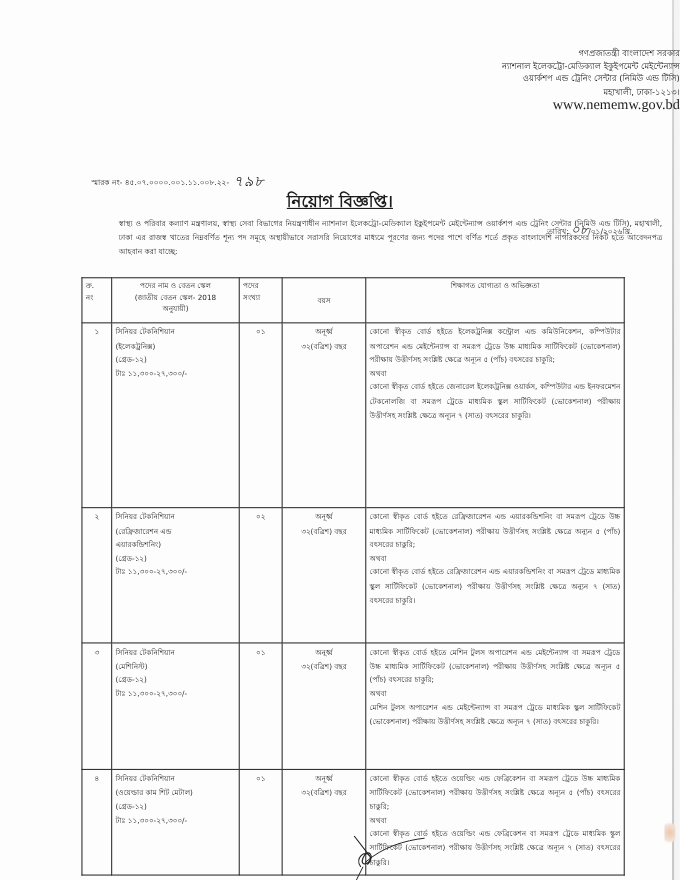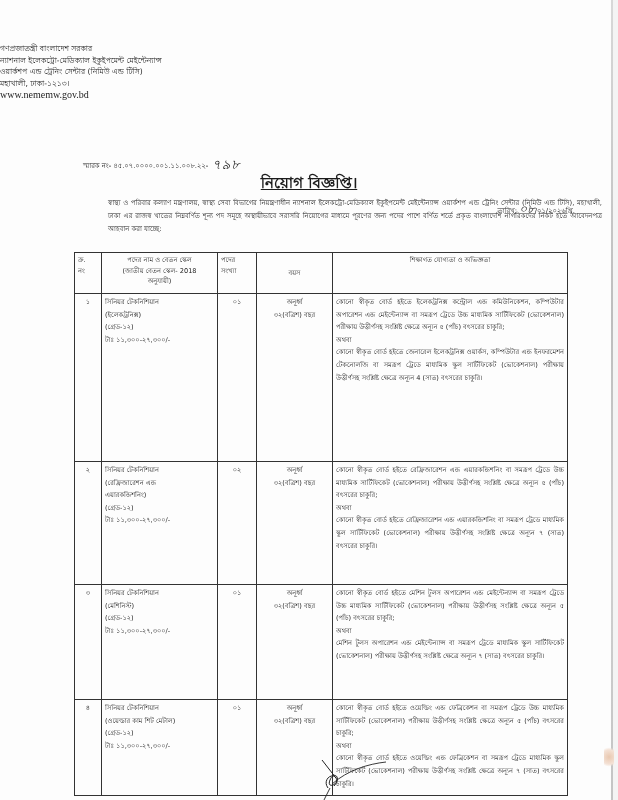--- a/index.html
+++ b/index.html
@@ -10,23 +10,23 @@
     color: #1c1c1c;
     position: relative;
   }
   .scan-edge {
     position: absolute; left: 611px; top: 0; width: 2px; height: 800px;
     background: linear-gradient(to bottom, #d8d8d8, #bdbdbd 40%, #cfcfcf 70%, #c4c4c4);
   }
   .scan-right { position: absolute; left: 613px; top: 0; width: 5px; height: 800px; background: #f4f4f4; }
   .header {
     position: absolute; left: 0; top: 43px; width: 618px;
-    text-align: left; font-size: 7.6px; line-height: 11.6px;
-  }
-  .header .web { font-family: "Liberation Serif", serif; font-size: 10px; line-height: 12px; }
+    text-align: right; font-size: 7.6px; line-height: 11.6px;
+  }
+  .header .web { font-family: "Liberation Serif", serif; font-size: 13px; line-height: 12px; }
   .memo-row { position: absolute; top: 151px; left: 83px; width: 492px; height: 16px; font-size: 6.8px; }
   .memo-left { position: absolute; left: 0; top: 3px; }
   .memo-hand { font-family: "DejaVu Serif", serif; font-size: 13px; font-style: italic; margin-left: 4px; position: relative; top: 1px; letter-spacing: 1px; }
   .memo-right { position: absolute; right: 0; top: 15px; margin-top: 34px; }
   .memo-right .hand { font-family: "DejaVu Serif", serif; font-size: 12px; font-style: italic; }
   .title {
     position: absolute; top: 171px; left: 0; width: 618px; text-align: center;
     font-size: 15px; font-weight: bold; text-decoration: underline;
   }
   .intro {
@@ -119,21 +119,21 @@
         <span class="line">টাঃ ১১,৩০০-২৭,৩০০/-</span>
       </td>
       <td class="c-qty">০১</td>
       <td class="c-age">
         <span class="line">অনূর্ধ্ব</span>
         <span class="line">৩২(বত্রিশ) বছর</span>
       </td>
       <td class="c-qual">
         <span class="line">কোনো স্বীকৃত বোর্ড হইতে ইলেকট্রনিক্স কন্ট্রোল এন্ড কমিউনিকেশন, কম্পিউটার অপারেশন এন্ড মেইন্টেন্যান্স বা সমরূপ ট্রেডে উচ্চ মাধ্যমিক সার্টিফিকেট (ভোকেশনাল) পরীক্ষায় উত্তীর্ণসহ সংশ্লিষ্ট ক্ষেত্রে অন্যূন ৫ (পাঁচ) বৎসরের চাকুরি;</span>
         <span class="line">অথবা</span>
-        <span class="line">কোনো স্বীকৃত বোর্ড হইতে জেনারেল ইলেকট্রনিক্স ওয়ার্কস, কম্পিউটার এন্ড ইনফরমেশন টেকনোলজি বা সমরূপ ট্রেডে মাধ্যমিক স্কুল সার্টিফিকেট (ভোকেশনাল) পরীক্ষায় উত্তীর্ণসহ সংশ্লিষ্ট ক্ষেত্রে অন্যূন 4 (সাত) বৎসরের চাকুরি।</span>
+        <span class="line">কোনো স্বীকৃত বোর্ড হইতে জেনারেল ইলেকট্রনিক্স ওয়ার্কস, কম্পিউটার এন্ড ইনফরমেশন টেকনোলজি বা সমরূপ ট্রেডে মাধ্যমিক স্কুল সার্টিফিকেট (ভোকেশনাল) পরীক্ষায় উত্তীর্ণসহ সংশ্লিষ্ট ক্ষেত্রে অন্যূন ৭ (সাত) বৎসরের চাকুরি।</span>
       </td>
     </tr>
     <tr class="r2">
       <td class="c-sl">২</td>
       <td class="c-name">
         <span class="line">সিনিয়র টেকনিশিয়ান</span>
         <span class="line">(রেফ্রিজারেশন এন্ড</span>
         <span class="line">এয়ারকন্ডিশনিং)</span>
         <span class="line">(গ্রেড-১২)</span>
         <span class="line">টাঃ ১১,৩০০-২৭,৩০০/-</span>

